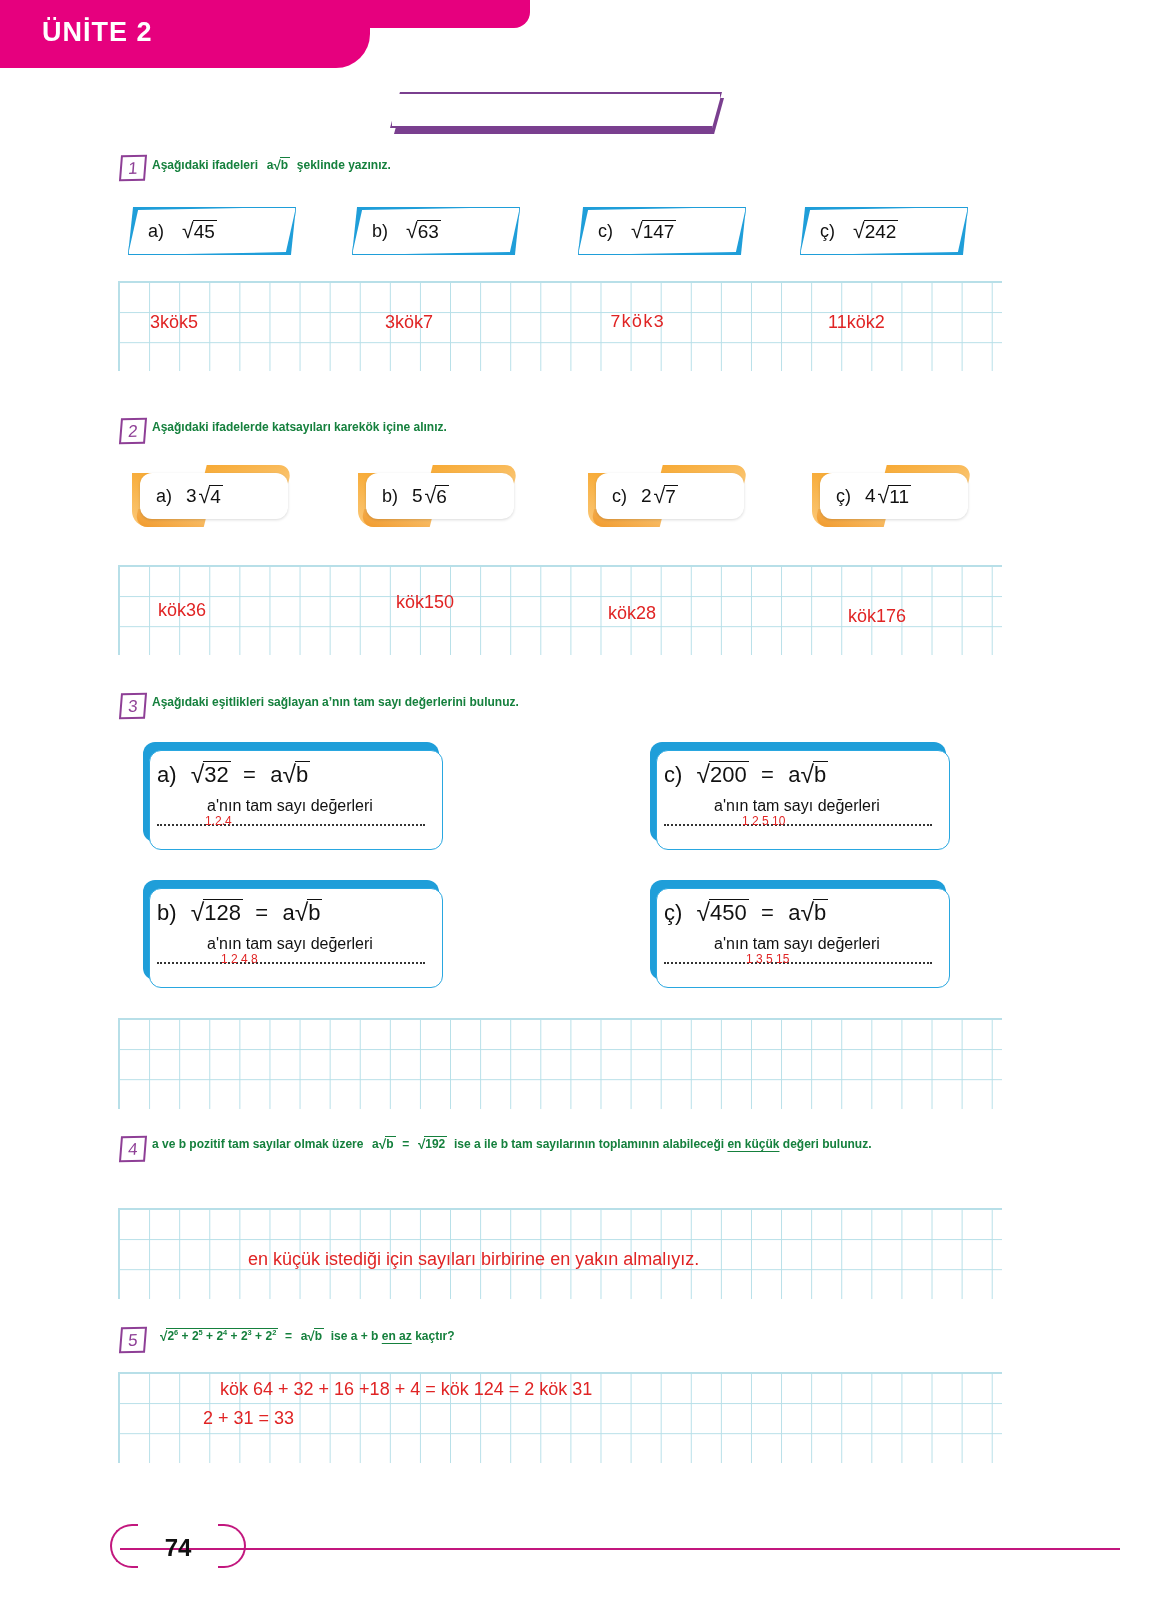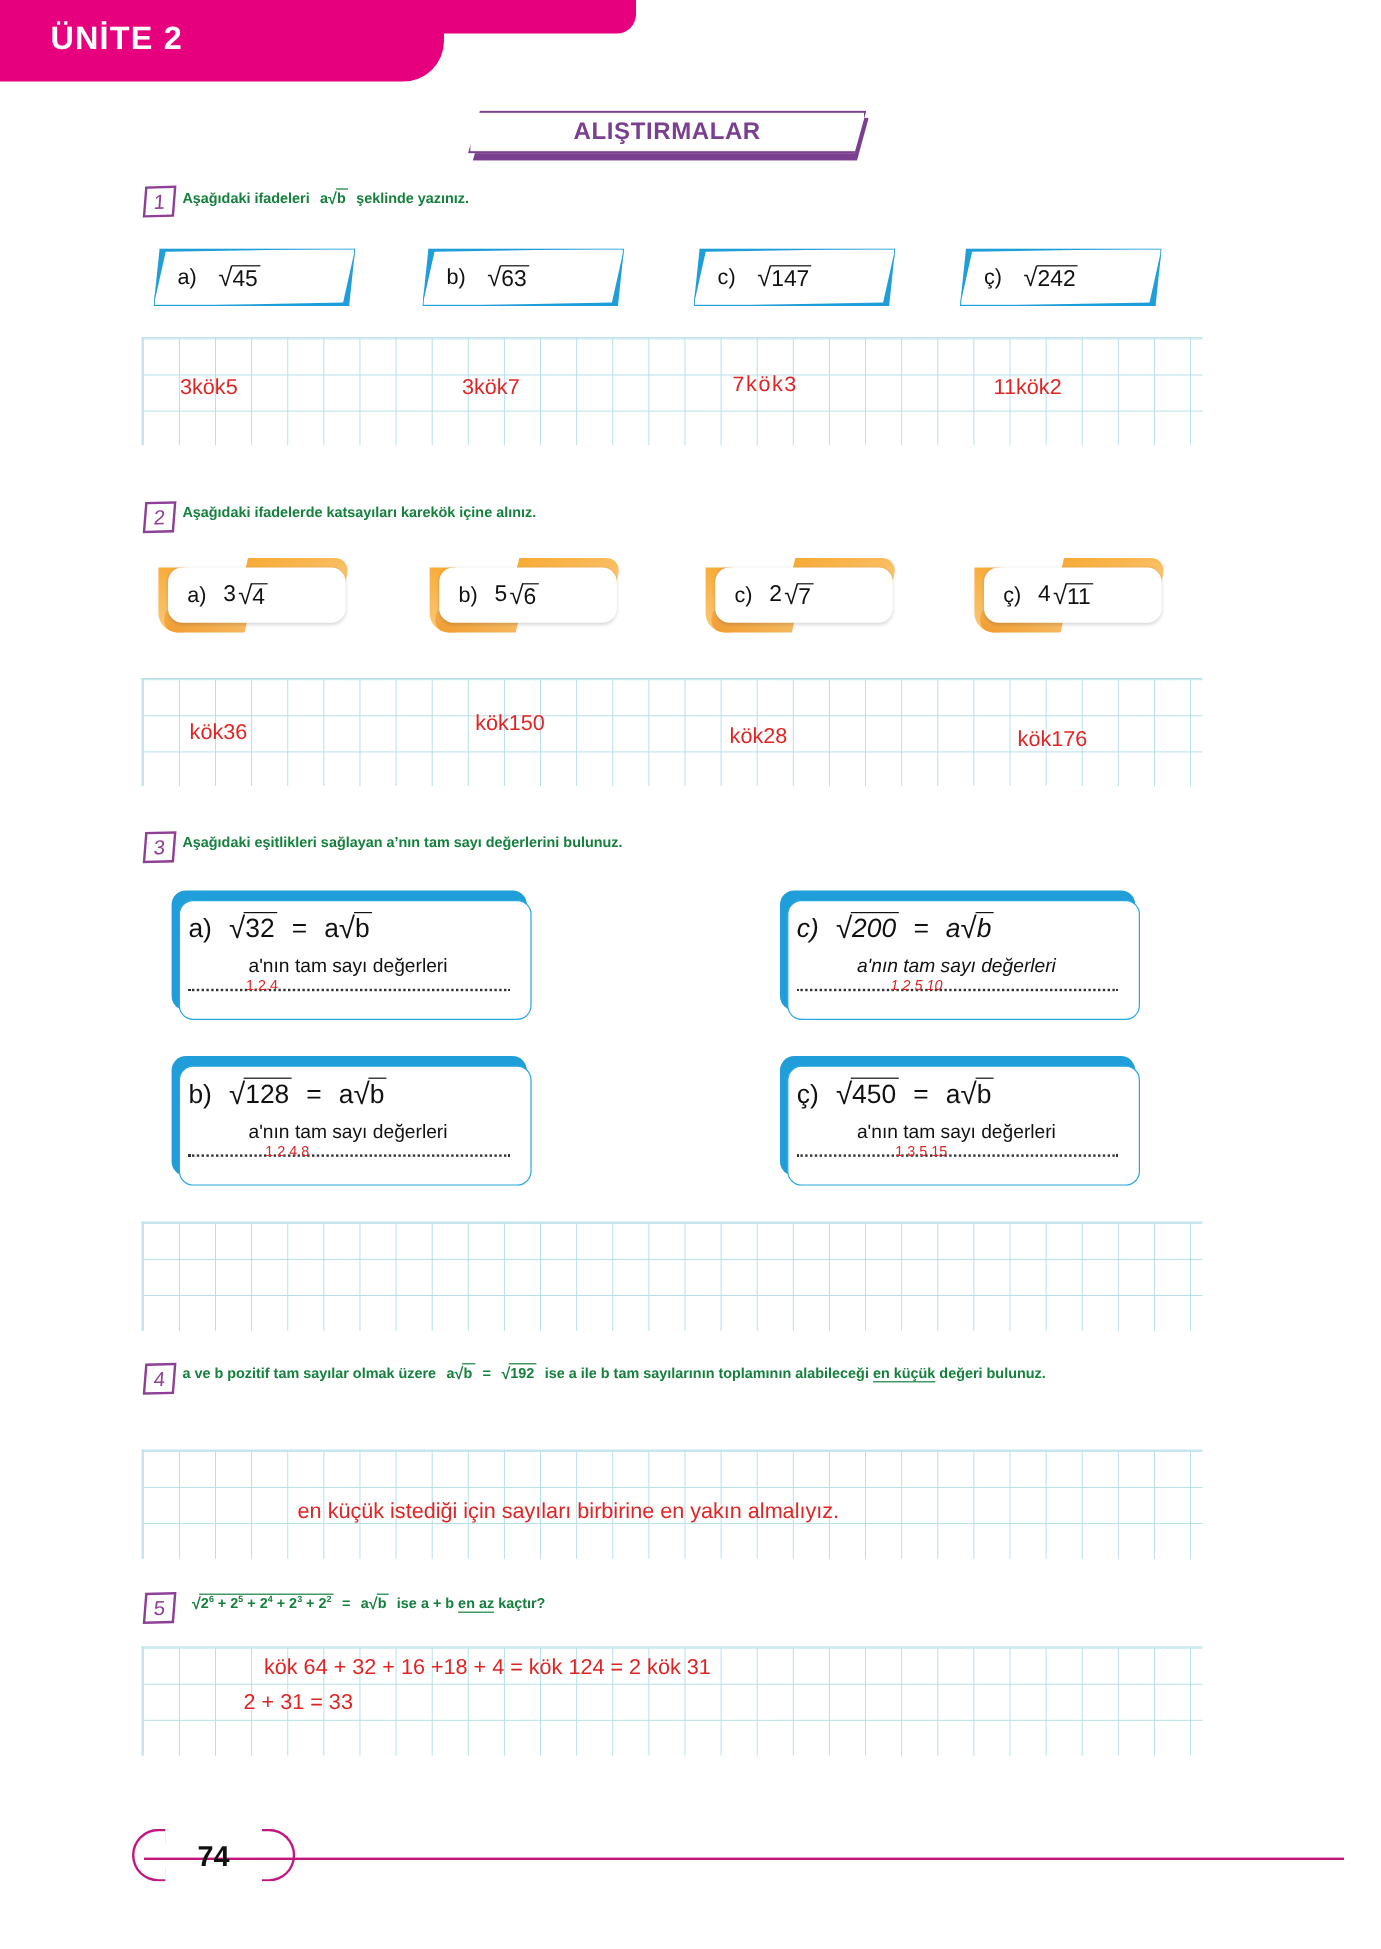--- a/index.html
+++ b/index.html
@@ -280,21 +280,20 @@
 
 <div class="unit-banner">
   <div class="pink-tail"></div>
   <div class="pink-block"></div>
   <div class="unit-label">ÜNİTE 2</div>
 </div>
 
 <div class="ribbon">
   <div class="shadow"></div>
   <div class="plate"></div>
-  <div class="ribbon-title">ALIŞTIRMALAR</div>
 </div>
 
 <div class="qnum" style="left:120px; top:155px;">1</div>
 <div class="qtext" style="left:152px; top:155px; width:860px;">
   <span>Aşağıdaki ifadeleri</span>
   <span class="rad">&nbsp;a<span class="sq">√</span><span class="arg">b</span></span>
   &nbsp;<span>şeklinde yazınız.</span>
 </div>
 
 <div class="pcard" style="left:128px; top:207px;">
@@ -404,21 +403,21 @@
     <span>a)</span>
     <span class="rad">&nbsp;<span class="sq">√</span><span class="arg">32</span></span>
     <span>&nbsp;=&nbsp;</span>
     <span class="rad">a<span class="sq">√</span><span class="arg">b</span></span>
   </div>
   <div class="rb-label">a'nın tam sayı değerleri</div>
   <div class="rb-dots"></div>
   <div class="rb-ans" style="left:62px;">1.2.4</div>
 </div>
 
-<div class="rbox" style="left:650px; top:742px;font-style:italic;">
+<div class="rbox" style="left:650px; top:742px;">
   <div class="rb-back"></div>
   <div class="rb-face"></div>
   <div class="rb-eq">
     <span>c)</span>
     <span class="rad">&nbsp;<span class="sq">√</span><span class="arg">200</span></span>
     <span>&nbsp;=&nbsp;</span>
     <span class="rad">a<span class="sq">√</span><span class="arg">b</span></span>
   </div>
   <div class="rb-label">a'nın tam sayı değerleri</div>
   <div class="rb-dots"></div>

